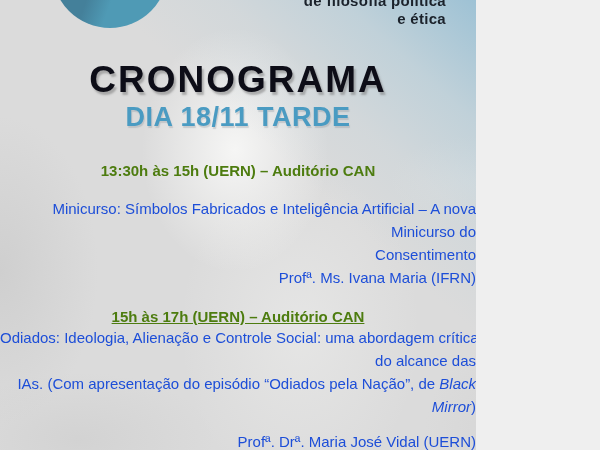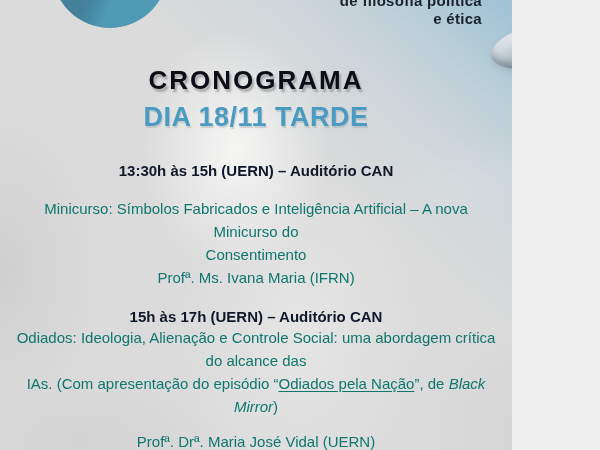--- a/index.html
+++ b/index.html
@@ -4,21 +4,20 @@
 <style>
   html, body { margin: 0; padding: 0; background: #efefef; }
 
   .poster {
     position: relative;
     width: 476px;
     height: 450px;
     overflow: hidden;
     background: #dbdbdb;
     font-family: "Liberation Sans", sans-serif;
-    padding-left: 36px;
   }
 
   
   .texture {
     position: absolute; inset: 0;
     background:
       radial-gradient(ellipse 130px 170px at 235px 150px, rgba(247,247,246,0.95), rgba(247,247,246,0) 72%),
       radial-gradient(ellipse 160px 220px at 300px 330px, rgba(235,235,234,0.65), rgba(235,235,234,0) 75%),
       radial-gradient(ellipse 140px 220px at 0px 270px, rgba(203,203,203,0.75), rgba(203,203,203,0) 70%),
       radial-gradient(ellipse 230px 160px at 590px 430px, rgba(206,206,206,0.8), rgba(206,206,206,0) 72%),
@@ -72,21 +71,21 @@
 
   .content {
     position: absolute;
     top: 58px; left: 0; right: 0;
     text-align: center;
     color: #3d3d3d;
   }
 
   .title {
     margin: 0;
-    font-size: 26px;
+    font-size: 37px;
     line-height: 44px;
     font-weight: 800;
     letter-spacing: 2px;
     color: #0d0d17;
     text-shadow: 2px 3px 2px rgba(115,115,115,0.5);
   }
 
   .subtitle {
     margin: 0;
     font-size: 27px;
@@ -95,37 +94,38 @@
     letter-spacing: 0.5px;
     color: #4a9bc2;
     text-shadow: 1px 2px 1px rgba(140,150,158,0.35);
     text-align: center;
   }
 
   .session-header {
     font-weight: bold;
     font-size: 15px;
     line-height: 18px;
-    color: #0f172a;
+    color: #4d7c0f;
     white-space: nowrap;
   }
   .s1-header { margin-top: 30px; }
   .s1-body   { margin-top: 17px; }
-  .s2-header { margin-top: 19px; }
+  .s2-header { margin-top: 19px; text-decoration: underline; }
 
   .body-line {
     font-size: 15px;
     line-height: 23px;
-    color: #0f766e;
+    color: #1d4ed8;
     white-space: nowrap;
+    text-align: right;
   }
 
   .speaker2 { margin-top: 12px; }
 
-  .u { text-decoration: underline; text-underline-offset: 2px; }
+  .u { text-underline-offset: 2px; }
   .i { font-style: italic; }
 </style>
 </head>
 <body>
 
 <div class="poster">
 
   <div class="texture"></div>
   <div class="blue-corner"></div>
 

